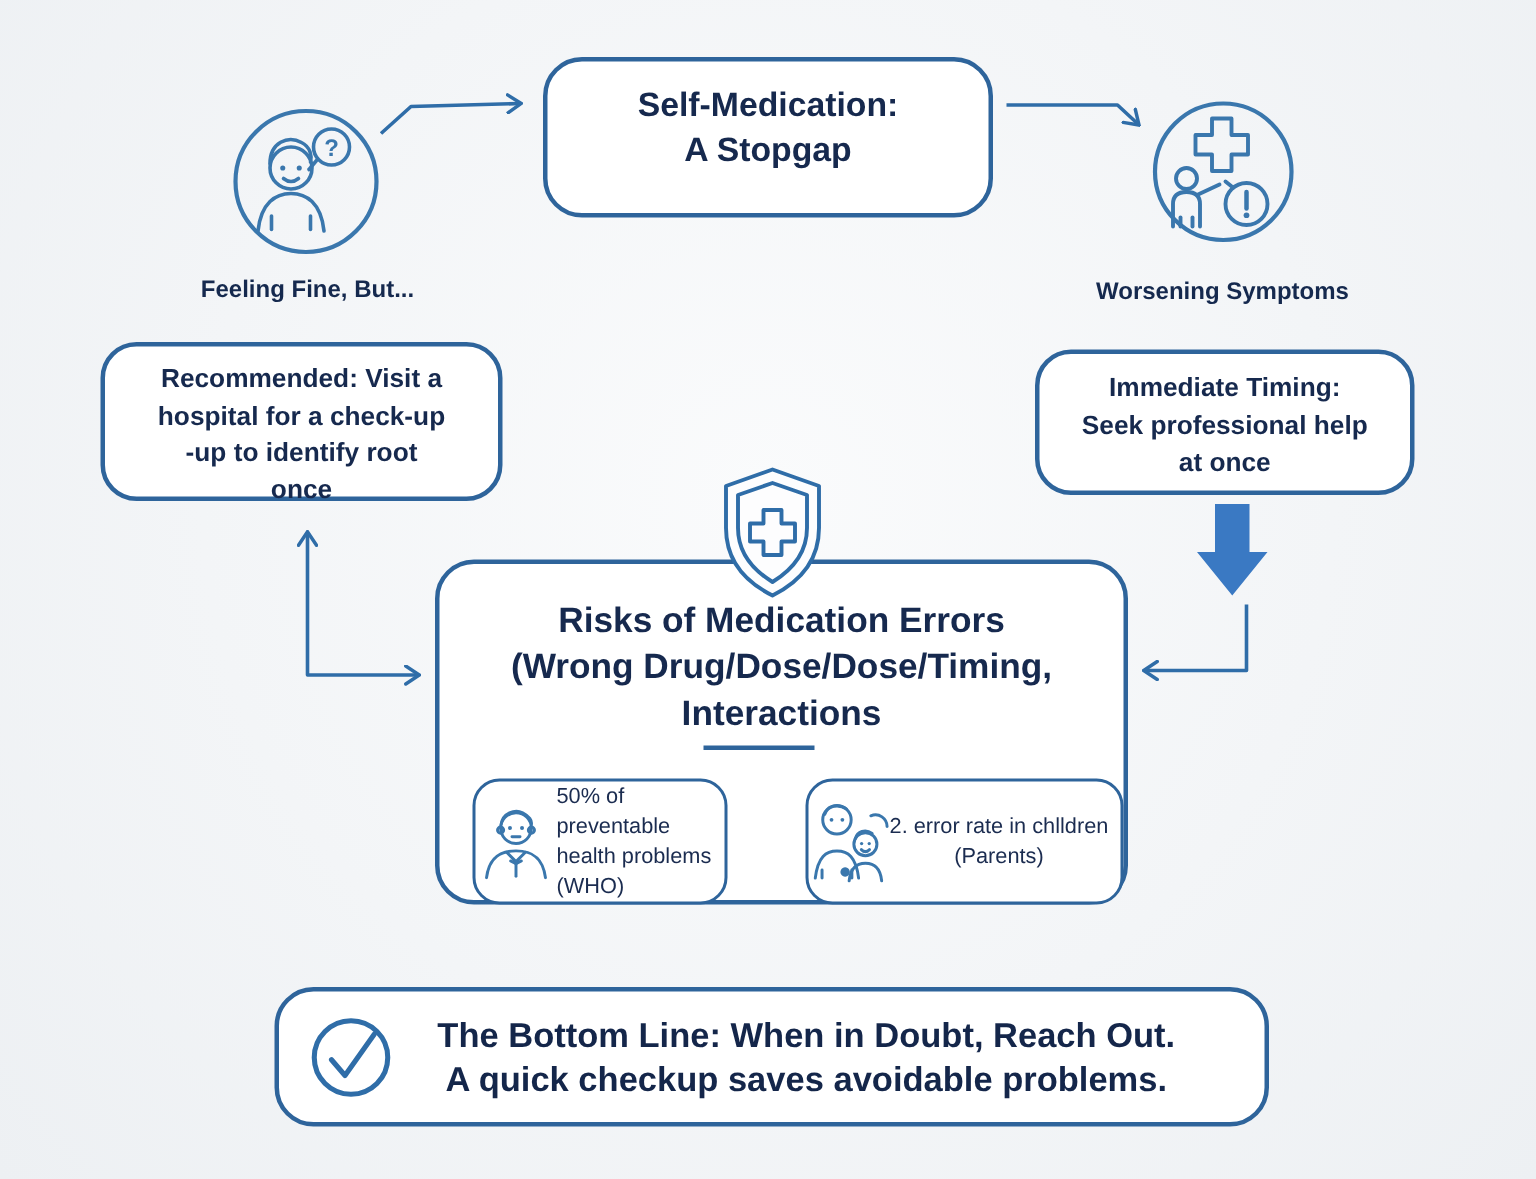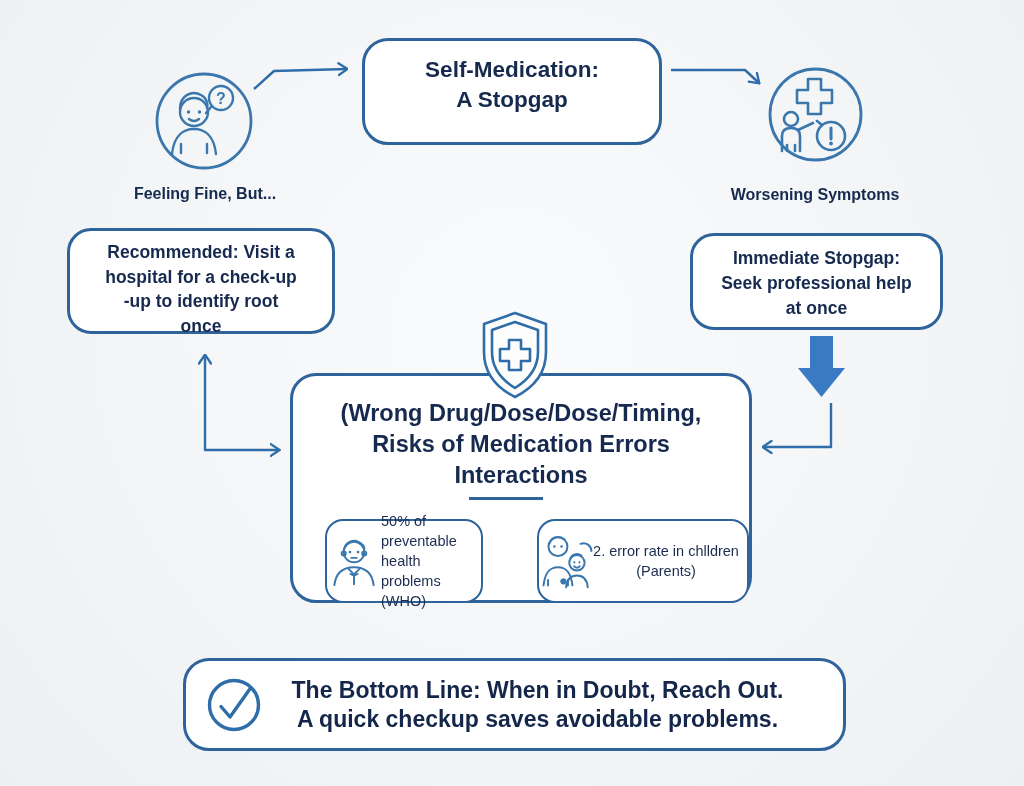--- a/index.html
+++ b/index.html
@@ -15,21 +15,21 @@
            font-size:22.5px;font-weight:bold;line-height:30px;padding-top:14px;}
   .left-box{left:67px;top:228px;width:268px;height:106px;border-radius:24px;
             font-size:17.5px;font-weight:bold;line-height:24.5px;padding-top:9px;}
   .right-box{left:690px;top:233px;width:253px;height:97px;border-radius:24px;
              font-size:17.5px;font-weight:bold;line-height:25px;padding-top:10px;}
   .center-box{left:290px;top:373px;width:462px;height:230px;border-radius:26px;}
   .center-title{margin-top:22px;font-size:23.5px;font-weight:bold;line-height:31px;color:#16294e;}
   .title-rule{position:absolute;left:50%;margin-left:-52px;top:121px;width:74px;height:2.5px;background:#2e649b;}
   .stat-box{position:absolute;top:143px;height:84px;border:2.8px solid #2e649b;border-radius:18px;
             box-sizing:border-box;display:flex;align-items:center;background:#fff;}
-  .stat-1{left:32px;width:158px;}
+  .stat-1{left:22px;width:170px;}
   .stat-2{left:244px;width:212px;}
   .stat-icon{flex:0 0 54px;display:flex;justify-content:center;}
   .stat-text{flex:1;font-size:14.5px;line-height:20px;color:#1b2c50;padding-right:6px;}
   .stat-1 .stat-text{text-align:left;}
   .stat-2 .stat-text{text-align:center;padding-left:0;margin-left:-4px;}
   .bottom-box{left:183px;top:658px;width:663px;height:93px;border-radius:26px;border-width:3.2px;
               display:flex;align-items:center;}
   .bottom-icon{flex:0 0 96px;display:flex;justify-content:center;}
   .bottom-text{flex:1;font-size:23px;font-weight:bold;line-height:29px;color:#14264a;text-align:center;
                padding-right:50px;}
@@ -105,39 +105,39 @@
   <div class="node-label label-right">Worsening Symptoms</div>
 
   <div class="box left-box">
     <span class="line">Recommended: Visit a</span>
     <span class="line">hospital for a check-up</span>
     <span class="line">-up to identify root</span>
     <span class="line">once</span>
   </div>
 
   <div class="box right-box">
-    <span class="line">Immediate Stopgap:</span>
+    <span class="line">Immediate Timing:</span>
     <span class="line">Seek professional help</span>
     <span class="line">at once</span>
   </div>
 
   <div class="shield">
     <svg width="74" height="90" viewBox="0 0 74 90">
       <g stroke="#2f6da8" stroke-width="2.6" stroke-linecap="round" stroke-linejoin="round">
         <path d="M37,3 L68,14 V42 C68,64 55,78 37,87 C19,78 6,64 6,42 V14 Z" fill="#fdfdfe"></path>
         <path d="M37,12 L60,20 V42 C60,59 50,70 37,78 C24,70 14,59 14,42 V20 Z" fill="none"></path>
         <path d="M31,30 h12 v9 h9 v12 h-9 v9 h-12 v-9 h-9 v-12 h9 z" fill="none"></path>
       </g>
     </svg>
   </div>
 
   <div class="box center-box">
     <div class="center-title">
+      <span class="line">Risks of Medication Errors</span>
       <span class="line">(Wrong Drug/Dose/Dose/Timing,</span>
-      <span class="line">Risks of Medication Errors</span>
       <span class="line">Interactions</span>
     </div>
     <div class="title-rule"></div>
 
     <div class="stat-box stat-1">
       <span class="stat-icon">
         <svg width="50" height="58" viewBox="0 0 56 58">
           <g fill="none" stroke="#3a77ad" stroke-width="2.2" stroke-linecap="round" stroke-linejoin="round">
             <circle cx="28" cy="19" r="11.5"></circle>
             <path d="M17,16 C18,8 27,4.5 33,7.5 C38,10 40,13.5 39.5,16"></path>

